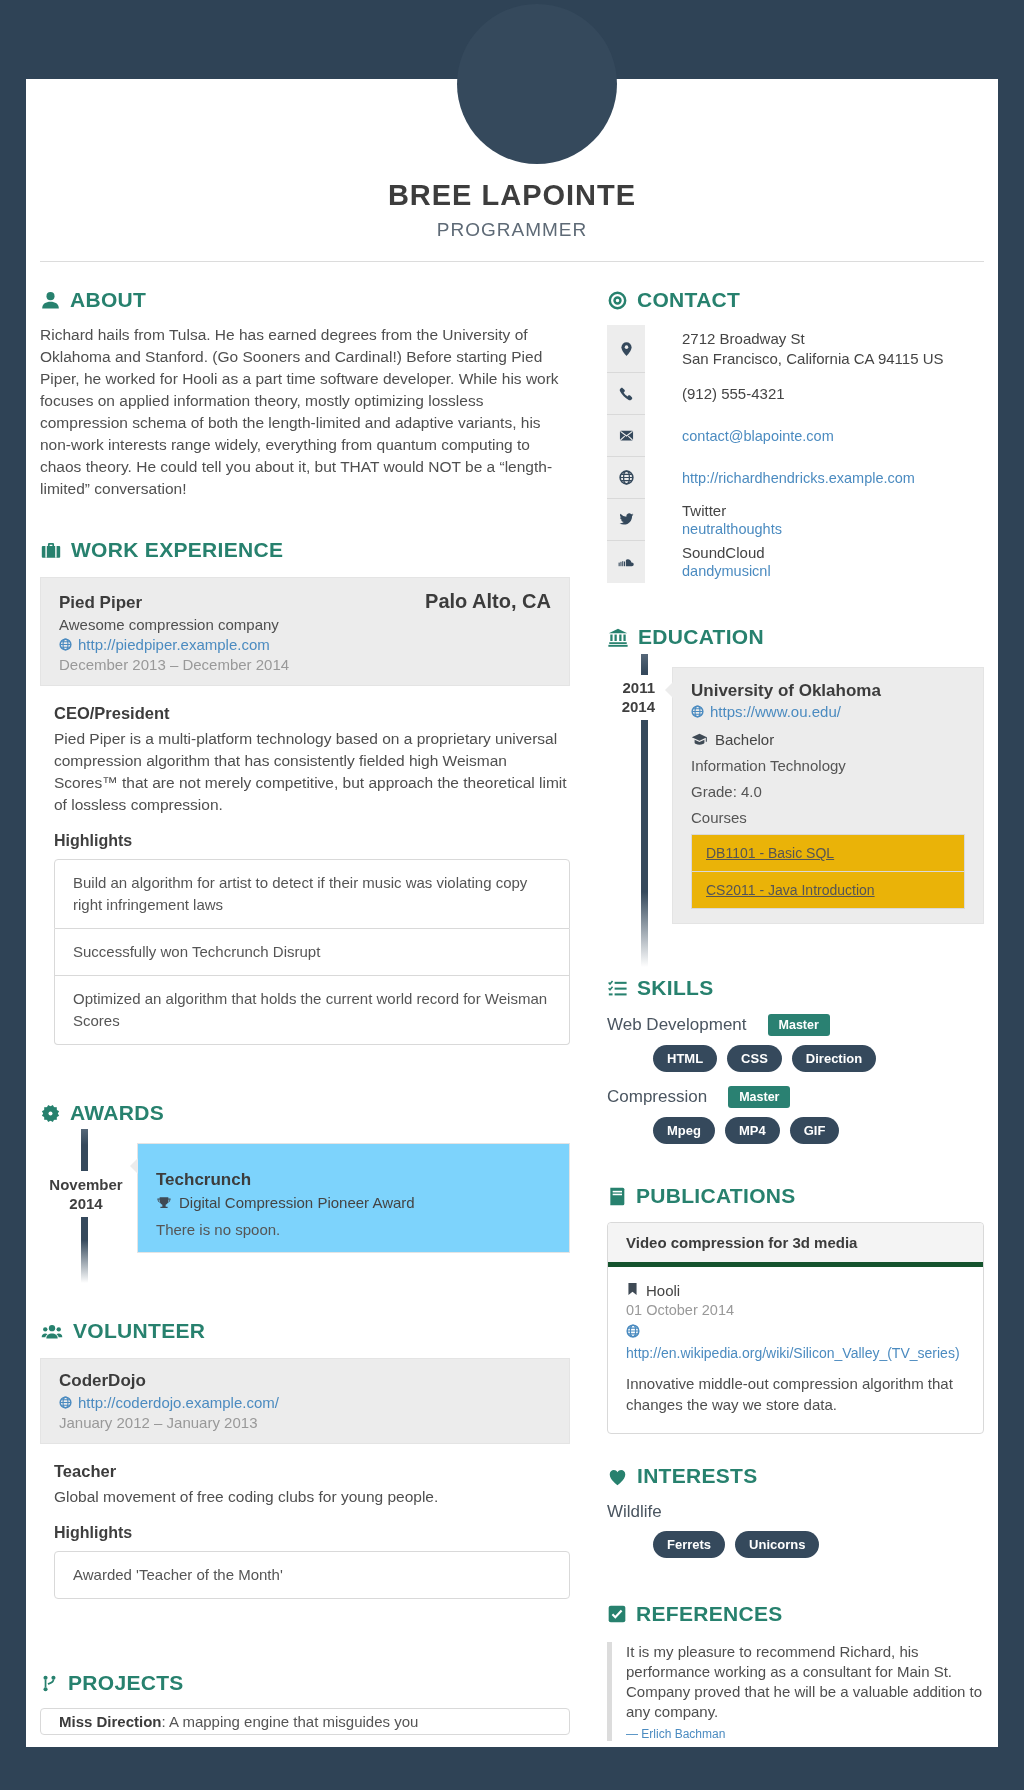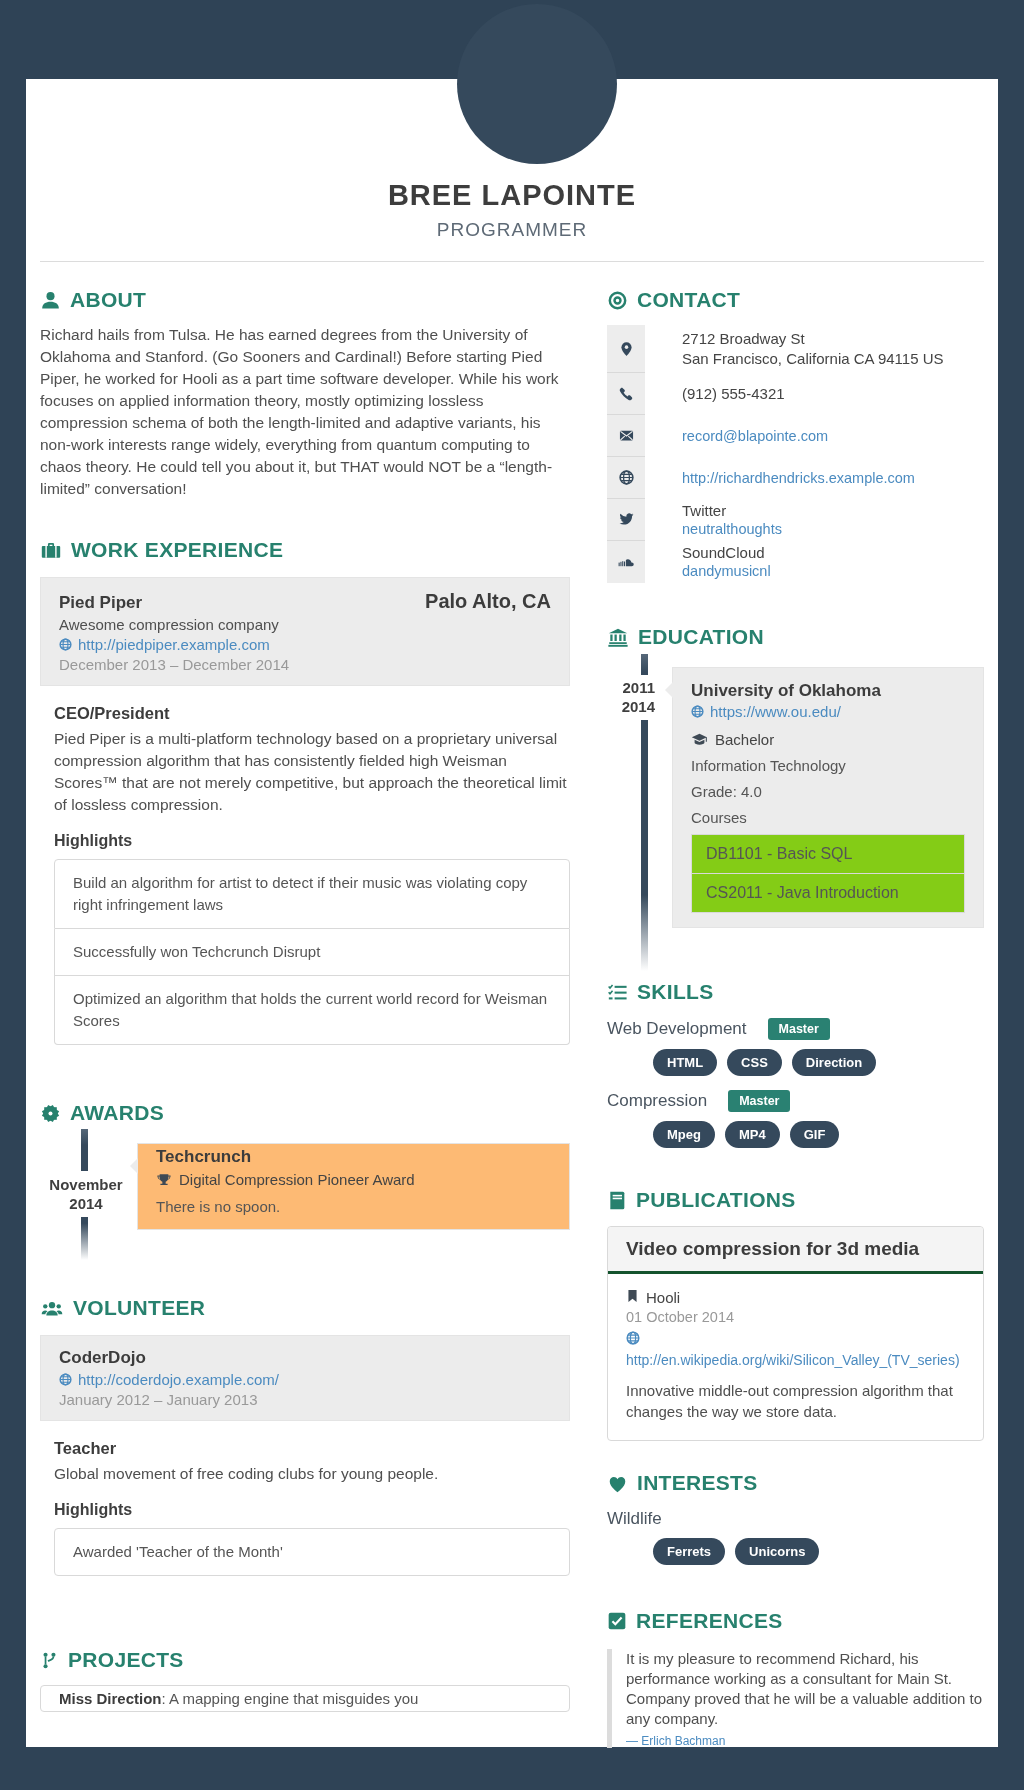--- a/index.html
+++ b/index.html
@@ -57,36 +57,36 @@
   .tl{position:relative;margin-top:18px;}
   .tl-bar{position:absolute;width:7px;z-index:1;}
   .edu .tl-bar{left:34px;top:-13px;height:calc(100% + 56px);
     background:linear-gradient(to bottom,#566879 0,#35495c 18px,#35495c 76%,rgba(53,73,92,0) 100%);}
   .edu .tl-years{position:absolute;left:0;top:8px;width:48px;z-index:2;background:#fff;padding:3px 0 4px;text-align:right;font-size:15px;font-weight:700;color:#3f3f3f;line-height:19px;}
   .edu .tl-card{margin-left:65px;position:relative;background:#ececec;border:1px solid #e4e4e4;padding:13px 18px 14px;}
   .tl-card::before{content:"";position:absolute;left:-8px;top:14px;border:8px solid transparent;border-right:8px solid #ececec;border-left:none;}
   .aw .tl-bar{left:41px;top:-14px;height:calc(100% + 44px);
     background:linear-gradient(to bottom,#566879 0,#35495c 16px,#35495c 72%,rgba(53,73,92,0) 100%);}
   .aw .tl-years{position:absolute;left:0;top:28px;width:92px;z-index:2;background:#fff;padding:4px 0;text-align:center;font-size:15px;font-weight:700;color:#3f3f3f;line-height:19px;}
-  .aw .tl-card{margin-left:97px;position:relative;background:#fdba74;border:1px solid #e4e4e4;padding:3px 18px 14px;}
+  .aw .tl-card{margin-left:97px;position:relative;background:#7dd3fc;border:1px solid #e4e4e4;padding:26px 18px 14px;}
   .edu-line{margin-top:9px;font-size:15px;color:#555;}
   .edu-deg{margin-top:11px;display:flex;align-items:center;gap:7px;font-size:15px;color:#444;}
   .course-boxes{margin-top:8px;}
-  .course{border:1px solid #d9d9d9;background:#84cc16;padding:10px 14px;font-size:16px;color:#555;}
+  .course{border:1px solid #d9d9d9;background:#eab308;padding:10px 14px;font-size:14px;color:#555;text-decoration:underline;}
   .course + .course{border-top:none;}
   .iconline{display:flex;align-items:center;gap:7px;}
   
   .skill-row{margin-top:14px;display:flex;align-items:center;gap:21px;}
   .skill-name{font-size:17px;color:#4a5560;}
   .lvl-badge{background:#2a8172;color:#fff;font-size:12.5px;font-weight:700;padding:4px 11px;border-radius:3px;}
   .pills{margin-top:9px;margin-left:46px;display:flex;gap:10px;flex-wrap:wrap;}
   .pill{background:#35495c;color:#fff;font-size:13px;font-weight:700;padding:6px 14px;border-radius:14px;}
   
   .pub-card{margin-top:14px;border:1px solid #d9d9d9;border-radius:4px;background:#fff;}
-  .pub-head{background:#f4f4f4;border-bottom:3px solid #14532d;padding:11px 18px;font-size:19px;font-weight:700;color:#3c3c3c;border-radius:4px 4px 0 0;}
+  .pub-head{background:#f4f4f4;border-bottom:5px solid #14532d;padding:11px 18px;font-size:15px;font-weight:700;color:#3c3c3c;border-radius:4px 4px 0 0;}
   .pub-body{padding:15px 18px 18px;}
   .pub-pub{display:flex;align-items:flex-start;gap:7px;font-size:15px;color:#444;}
   .pub-date{margin-top:3px;font-size:14.5px;color:#999;}
   .pub-globe{margin-top:6px;}
   .pub-link{display:block;margin-top:2px;font-size:14px;overflow-wrap:anywhere;line-height:19px;}
   .pub-sum{margin-top:10px;font-size:15px;line-height:21px;color:#4f4f4f;}
   
   .quote{margin-top:16px;border-left:5px solid #dcdcdc;padding-left:14px;}
   .quote .qtext{font-size:15px;line-height:20px;color:#4f4f4f;}
   .attrib{margin-top:5px;font-size:12px;color:#4b8bc0;}
@@ -277,21 +277,21 @@
         </div>
         <div class="ct-row">
           <div class="ct-ic">
             <svg width="15" height="15" viewBox="0 0 16 16">
                 <rect class="navy" x="1" y="2.8" width="14" height="10.4" rx="1.2"></rect>
                 <path d="M1.6 3.6 8 8.6l6.4-5" stroke="#ededed" stroke-width="1.3" fill="none"></path>
                 <path d="M1.6 12.8l4.5-4.2M14.4 12.8 9.9 8.6" stroke="#ededed" stroke-width="1.1" fill="none"></path>
               </svg>
           </div>
           <div class="ct-tx">
-              <a class="lnk">record@blapointe.com</a>
+              <a class="lnk">contact@blapointe.com</a>
             </div>
         </div>
         <div class="ct-row">
           <div class="ct-ic">
             <svg width="15" height="15" viewBox="0 0 16 16">
                 <circle cx="8" cy="8" r="6.8" fill="none" stroke="#35495c" stroke-width="1.7"></circle>
                 <ellipse cx="8" cy="8" rx="3.1" ry="6.8" fill="none" stroke="#35495c" stroke-width="1.4"></ellipse>
                 <path d="M1.5 8h13M2.3 4.6h11.4M2.3 11.4h11.4" stroke="#35495c" stroke-width="1.3" fill="none"></path>
               </svg>
           </div>

